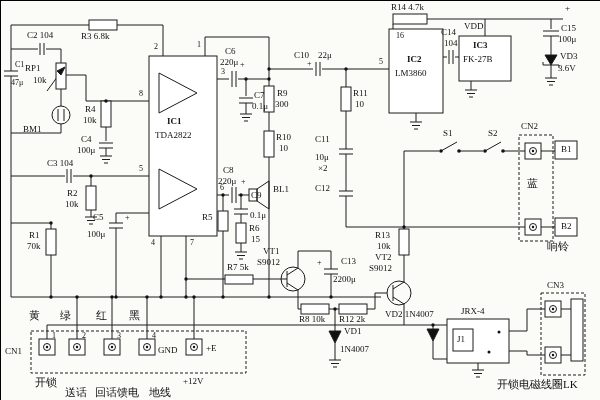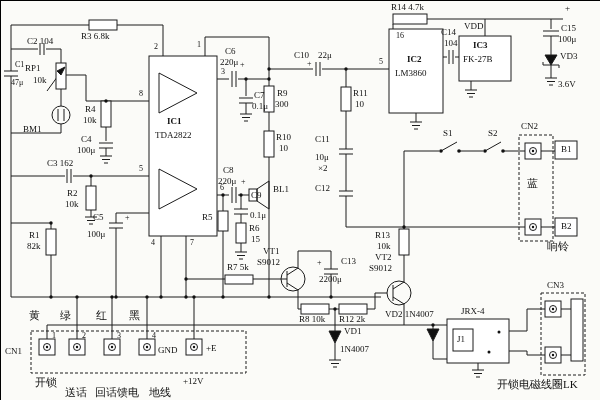--- a/index.html
+++ b/index.html
@@ -188,36 +188,36 @@
         <use href="#gnd" x="245" y="110"></use>
       <use href="#gnd" x="240" y="248"></use>
         <use href="#gnd" x="415" y="118"></use>
         <use href="#gnd" x="470" y="86"></use>
       <use href="#gnd" x="550" y="74"></use>
         <use href="#gnd" x="334" y="356"></use>
         <use href="#gnd" x="477" y="366"></use>
     </g>
   </svg>
 
-  <span class="lbl" style="left:26px;top:36px">C2 104</span>
+  <span class="lbl" style="left:26px;top:30px">C2 104</span>
   <span class="lbl" style="left:80px;top:31px">R3 6.8k</span>
   <span class="lbl sm" style="left:14px;top:60px">C1</span>
   <span class="lbl sm" style="left:10px;top:78px">47μ</span>
   <span class="lbl" style="left:24px;top:63px">RP1</span>
   <span class="lbl" style="left:32px;top:75px">10k</span>
   <span class="lbl" style="left:22px;top:124px">BM1</span>
   <span class="lbl" style="left:84px;top:104px">R4</span>
   <span class="lbl" style="left:82px;top:115px">10k</span>
   <span class="lbl" style="left:80px;top:134px">C4</span>
   <span class="lbl" style="left:76px;top:145px">100μ</span>
-  <span class="lbl" style="left:46px;top:158px">C3 162</span>
+  <span class="lbl" style="left:46px;top:158px">C3 104</span>
   <span class="lbl" style="left:66px;top:188px">R2</span>
   <span class="lbl" style="left:64px;top:199px">10k</span>
   <span class="lbl" style="left:28px;top:230px">R1</span>
-  <span class="lbl" style="left:26px;top:241px">82k</span>
+  <span class="lbl" style="left:26px;top:241px">70k</span>
   <span class="lbl" style="left:92px;top:212px">C5</span>
   <span class="lbl" style="left:86px;top:229px">100μ</span>
   <span class="lbl sm" style="left:124px;top:213px">+</span>
 
   <span class="lbl bold" style="left:166px;top:116px">IC1</span>
   <span class="lbl" style="left:154px;top:130px">TDA2822</span>
   <span class="lbl pin" style="left:153px;top:42px">2</span>
   <span class="lbl pin" style="left:196px;top:40px">1</span>
   <span class="lbl pin" style="left:138px;top:89px">8</span>
   <span class="lbl pin" style="left:138px;top:164px">5</span>
@@ -262,38 +262,38 @@
   <span class="lbl pin" style="left:378px;top:57px">5</span>
   <span class="lbl" style="left:463px;top:21px">VDD</span>
   <span class="lbl" style="left:440px;top:27px">C14</span>
   <span class="lbl" style="left:443px;top:38px">104</span>
   <span class="lbl bold" style="left:472px;top:40px">IC3</span>
   <span class="lbl" style="left:462px;top:54px">FK-27B</span>
   <span class="lbl" style="left:564px;top:3px">+</span>
   <span class="lbl" style="left:560px;top:23px">C15</span>
   <span class="lbl" style="left:557px;top:34px">100μ</span>
   <span class="lbl" style="left:559px;top:51px">VD3</span>
-  <span class="lbl" style="left:557px;top:79px">3.6V</span>
+  <span class="lbl" style="left:557px;top:63px">3.6V</span>
 
   <span class="lbl" style="left:442px;top:128px">S1</span>
   <span class="lbl" style="left:487px;top:128px">S2</span>
   <span class="lbl" style="left:520px;top:121px">CN2</span>
   <span class="lbl" style="left:560px;top:144px">B1</span>
   <span class="lbl" style="left:560px;top:221px">B2</span>
   <span class="lbl cjk" style="left:526px;top:177px">蓝</span>
   <span class="lbl cjk" style="left:546px;top:240px">响铃</span>
 
   <span class="lbl" style="left:374px;top:230px">R13</span>
   <span class="lbl" style="left:376px;top:241px">10k</span>
   <span class="lbl" style="left:262px;top:246px">VT1</span>
   <span class="lbl" style="left:256px;top:257px">S9012</span>
   <span class="lbl" style="left:374px;top:252px">VT2</span>
   <span class="lbl" style="left:368px;top:263px">S9012</span>
   <span class="lbl" style="left:340px;top:256px">C13</span>
-  <span class="lbl" style="left:318px;top:274px">2200μ</span>
+  <span class="lbl" style="left:332px;top:274px">2200μ</span>
   <span class="lbl sm" style="left:316px;top:258px">+</span>
   <span class="lbl" style="left:226px;top:262px">R7 5k</span>
   <span class="lbl" style="left:298px;top:314px">R8 10k</span>
   <span class="lbl" style="left:338px;top:314px">R12 2k</span>
   <span class="lbl" style="left:343px;top:326px">VD1</span>
   <span class="lbl" style="left:339px;top:344px">1N4007</span>
   <span class="lbl" style="left:384px;top:309px">VD2 1N4007</span>
   <span class="lbl" style="left:460px;top:306px">JRX-4</span>
   <span class="lbl" style="left:456px;top:334px">J1</span>
   <span class="lbl" style="left:546px;top:280px">CN3</span>

